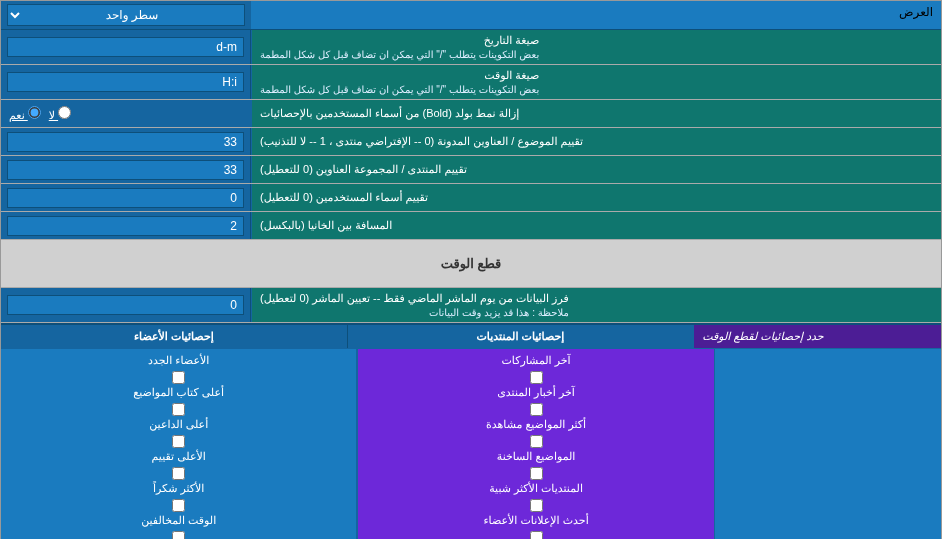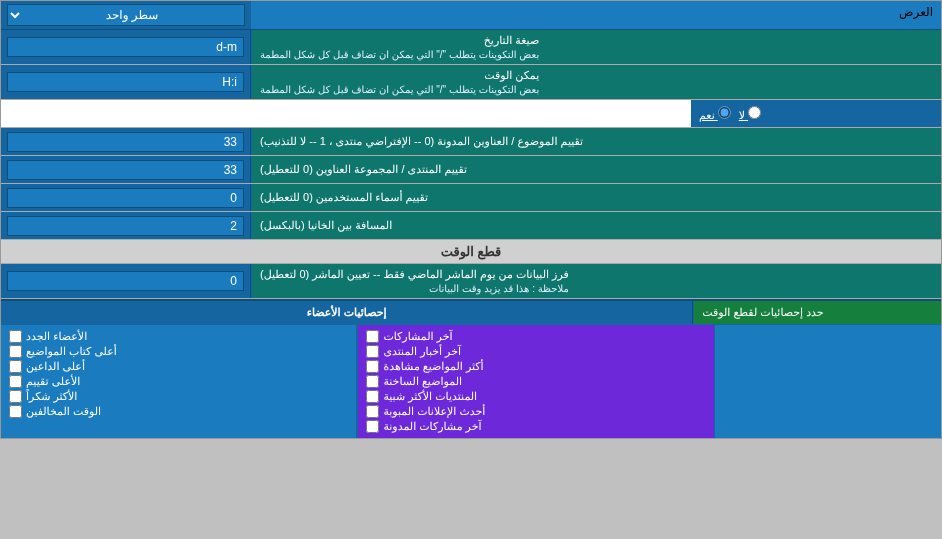--- a/index.html
+++ b/index.html
@@ -54,21 +54,21 @@
       color: #fff;
       padding: 2px 6px;
       width: 100%;
       text-align: right;
       font-size: 12px;
     }
     .section-header {
       background: #d0d0d0;
       color: #333;
       font-weight: bold;
-      padding: 4px 8px;
+      padding: 16px 8px;
       border-bottom: 1px solid #aaa;
       text-align: center;
       font-size: 13px;
     }
     .radio-row {
       display: flex;
       align-items: center;
       justify-content: flex-end;
       gap: 8px;
       padding: 4px 8px;
@@ -103,20 +103,21 @@
       text-align: center;
     }
     .checkbox-item {
       display: flex;
       align-items: center;
       justify-content: flex-end;
       gap: 4px;
       padding: 1px 0;
       color: #fff;
       font-size: 11px;
+      flex-direction: column;
     }
     .checkbox-item input[type="checkbox"] {
       accent-color: #4af;
     }
     .top-header {
       display: flex;
       flex-direction: row;
       background: #1a7bbf;
       border-bottom: 1px solid #0d4f7a;
     }
@@ -171,30 +172,33 @@
       </div>
     </div>
     <div class="row-input">
       <input type="text" value="d-m" style="">
     </div>
   </div>
 
   <div class="row">
     <div class="row-label">
       <div>
-        <div>يمكن الوقت</div>
+        <div>صيغة الوقت</div>
         <small>بعض التكوينات يتطلب "/" التي يمكن ان تضاف قبل كل شكل المطمة</small>
       </div>
     </div>
     <div class="row-input">
       <input type="text" value="H:i" style="">
     </div>
   </div>
 
   <div class="row">
+    <div class="row-label">
+      <span>إزالة نمط بولد (Bold) من أسماء المستخدمين بالإحصائيات</span>
+    </div>
     <div class="radio-row">
       <label>
         <input type="radio" name="bold" style=""> لا
       </label>
       <label>
         <input type="radio" name="bold" checked="" style=""> نعم
       </label>
     </div>
   </div>
 
@@ -246,24 +250,27 @@
       </div>
     </div>
     <div class="row-input">
       <input type="text" value="0" style="">
     </div>
   </div>
 
   <div class="bottom-section">
 
     <div class="bottom-row">
-      <div style="flex:1; background:#15803d; color:#fff; padding:3px 8px; text-align:right; font-size:11px; display:flex; align-items:center; justify-content:flex-end; border-left:1px solid #1565a0;">
+      <div style="flex:1; background:#4c1d95; color:#fff; padding:3px 8px; text-align:right; font-size:11px; display:flex; align-items:center; justify-content:flex-end; border-left:1px solid #1565a0;font-style:italic;">
         <span>حدد إحصائيات لقطع الوقت</span>
       </div>
       <div style="display:flex; flex:3;">
+        <div class="checkbox-col-header" style="flex:1; display:flex; align-items:center; justify-content:center;">
+          <span>إحصائيات المنتديات</span>
+        </div>
         <div class="checkbox-col-header" style="flex:1; display:flex; align-items:center; justify-content:center; border-right:1px solid #0d4f7a;">
           <span>إحصائيات الأعضاء</span>
         </div>
       </div>
     </div>
 
     <div style="display:flex; flex-direction:row;">
 
       <div style="flex:1; background:#1a7bbf; border-left:1px solid #1565a0;"></div>
 
@@ -282,21 +289,21 @@
         </div>
         <div class="checkbox-item">
           <span>المواضيع الساخنة</span>
           <input type="checkbox" style="">
         </div>
         <div class="checkbox-item">
           <span>المنتديات الأكثر شبية</span>
           <input type="checkbox" style="">
         </div>
         <div class="checkbox-item">
-          <span>أحدث الإعلانات المبوبة</span>
+          <span>أحدث الإعلانات الأعضاء</span>
           <input type="checkbox" style="">
         </div>
         <div class="checkbox-item">
           <span>آخر مشاركات المدونة</span>
           <input type="checkbox" style="">
         </div>
       </div>
 
       <div style="flex:1.5; background:#1a7bbf; padding:4px 8px; border-right:1px solid #1565a0;">
         <div class="checkbox-item">

